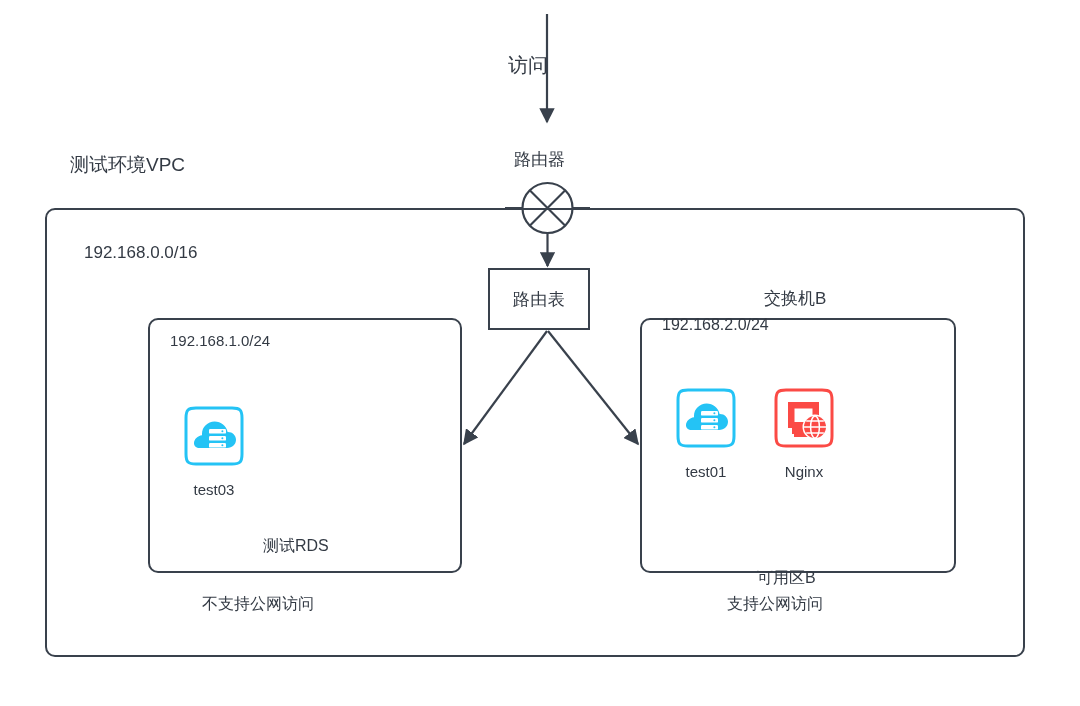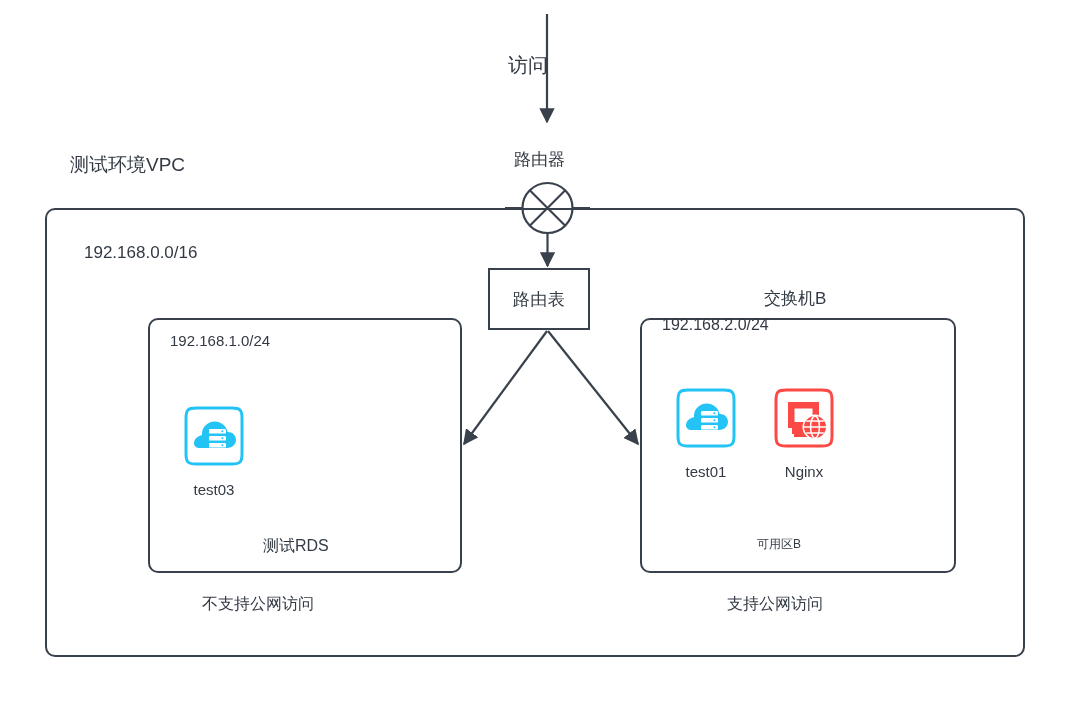--- a/index.html
+++ b/index.html
@@ -82,21 +82,21 @@
   #vpc-cidr        { left: 84px;  top: 243px; font-size: 17px; }
   #access-label    { left: 508px; top: 52px;  font-size: 20px; }
   #router-label    { left: 514px; top: 148px; font-size: 17px; }
 
   #switch-a-title  { left: 254px; top: 279px; font-size: 17px; margin-top: 39px; }
   #switch-b-title  { left: 764px; top: 287px; font-size: 17px; }
   #subnet-a-cidr   { left: 170px; top: 332px; font-size: 15px; }
   #subnet-b-cidr   { left: 662px; top: 316px; font-size: 16px; }
 
   #zone-a-label    { left: 263px; top: 536px; font-size: 16px; }
-  #zone-b-label    { left: 757px; top: 536px; font-size: 12px; }
+  #zone-b-label    { left: 757px; top: 568px; font-size: 16px; }
   #note-a-label    { left: 202px; top: 594px; font-size: 16px; font-family: Liberation Serif, serif; }
   #note-b-label    { left: 727px; top: 594px; font-size: 16px; }
 
   
   .res-group {
     position: absolute;
     display: flex;
     gap: 34px;
   }
   #res-group-a { left: 182px; top: 404px; }

